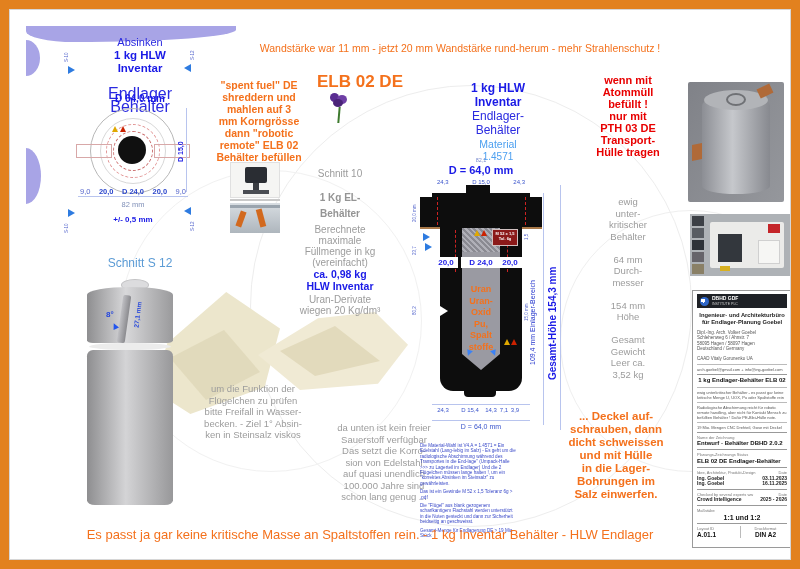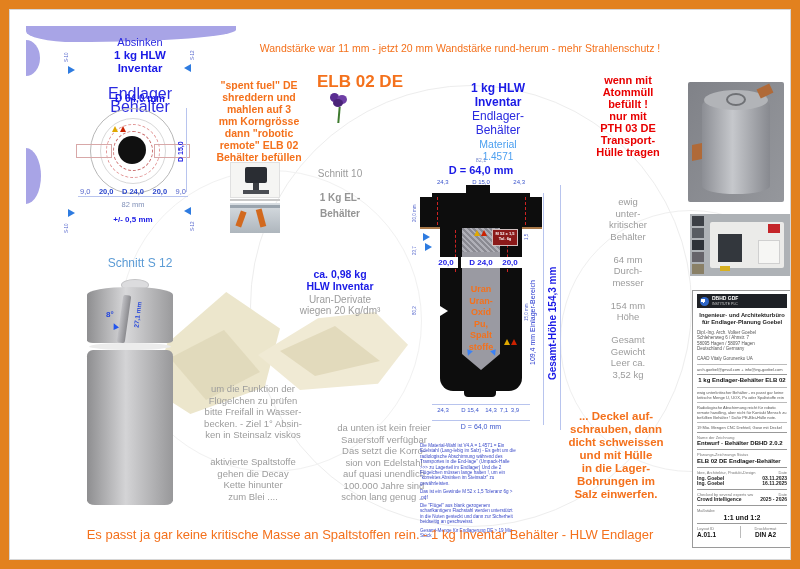--- a/index.html
+++ b/index.html
@@ -126,34 +126,34 @@
   <div class="a" style="left:328px;top:93px;width:22px;height:32px;">
     <div class="a circ" style="left:2px;top:0;width:9px;height:9px;background:#5A2D92;"></div>
     <div class="a circ" style="left:9px;top:2px;width:10px;height:9px;background:#6E3FA5;"></div>
     <div class="a circ" style="left:5px;top:6px;width:10px;height:8px;background:#4A2478;"></div>
     <div class="a" style="left:10px;top:14px;width:2px;height:16px;background:#3E7A2E;transform:rotate(5deg);"></div>
   </div>
 
   <div class="a c gray" style="left:292px;top:168px;width:96px;font-size:10px;">Schnitt 10</div>
   <div class="a c pre b" style="left:292px;top:190px;width:96px;font-size:10px;line-height:16px;color:#949494;">1 Kg EL-
 Behälter</div>
+  <div class="a c pre gray" style="left:292px;top:224px;width:96px;font-size:10px;line-height:11px;">Berechnete
+maximale
+Füllmenge in kg
+(vereinfacht)</div>
   <div class="a c pre b blue" style="left:292px;top:268px;width:96px;font-size:10.5px;line-height:12px;">ca. 0,98 kg
 HLW Inventar</div>
   <div class="a c pre gray" style="left:292px;top:294px;width:96px;font-size:10px;line-height:11px;">Uran-Derivate
 wiegen 20 Kg/dm³</div>
 
   <div class="a c pre gray" style="left:198px;top:383px;width:110px;font-size:9.5px;line-height:11.5px;">um die Funktion der
 Flügelchen zu prüfen
 bitte Freifall in Wasser-
 becken. - Ziel 1° Absin-
 ken in Steinsalz viskos</div>
-  <div class="a c pre gray" style="left:202px;top:456px;width:102px;font-size:9.5px;line-height:11.5px;">aktivierte Spaltstoffe
-gehen die Decay
-Kette hinunter
-zum Blei ....</div>
   <div class="a c pre gray" style="left:328px;top:422px;width:112px;font-size:9.5px;line-height:11.5px;">da unten ist kein freier
 Sauerstoff verfügbar
 Das setzt die Korro-
 sion von Edelstahl
 auf quasi unendlich
 100.000 Jahre sind
 schon lang genug ...</div>
 
   <div class="a c b blue pre" style="left:452px;top:82px;width:92px;font-size:12px;line-height:13.5px;">1 kg HLW
 Inventar</div>

